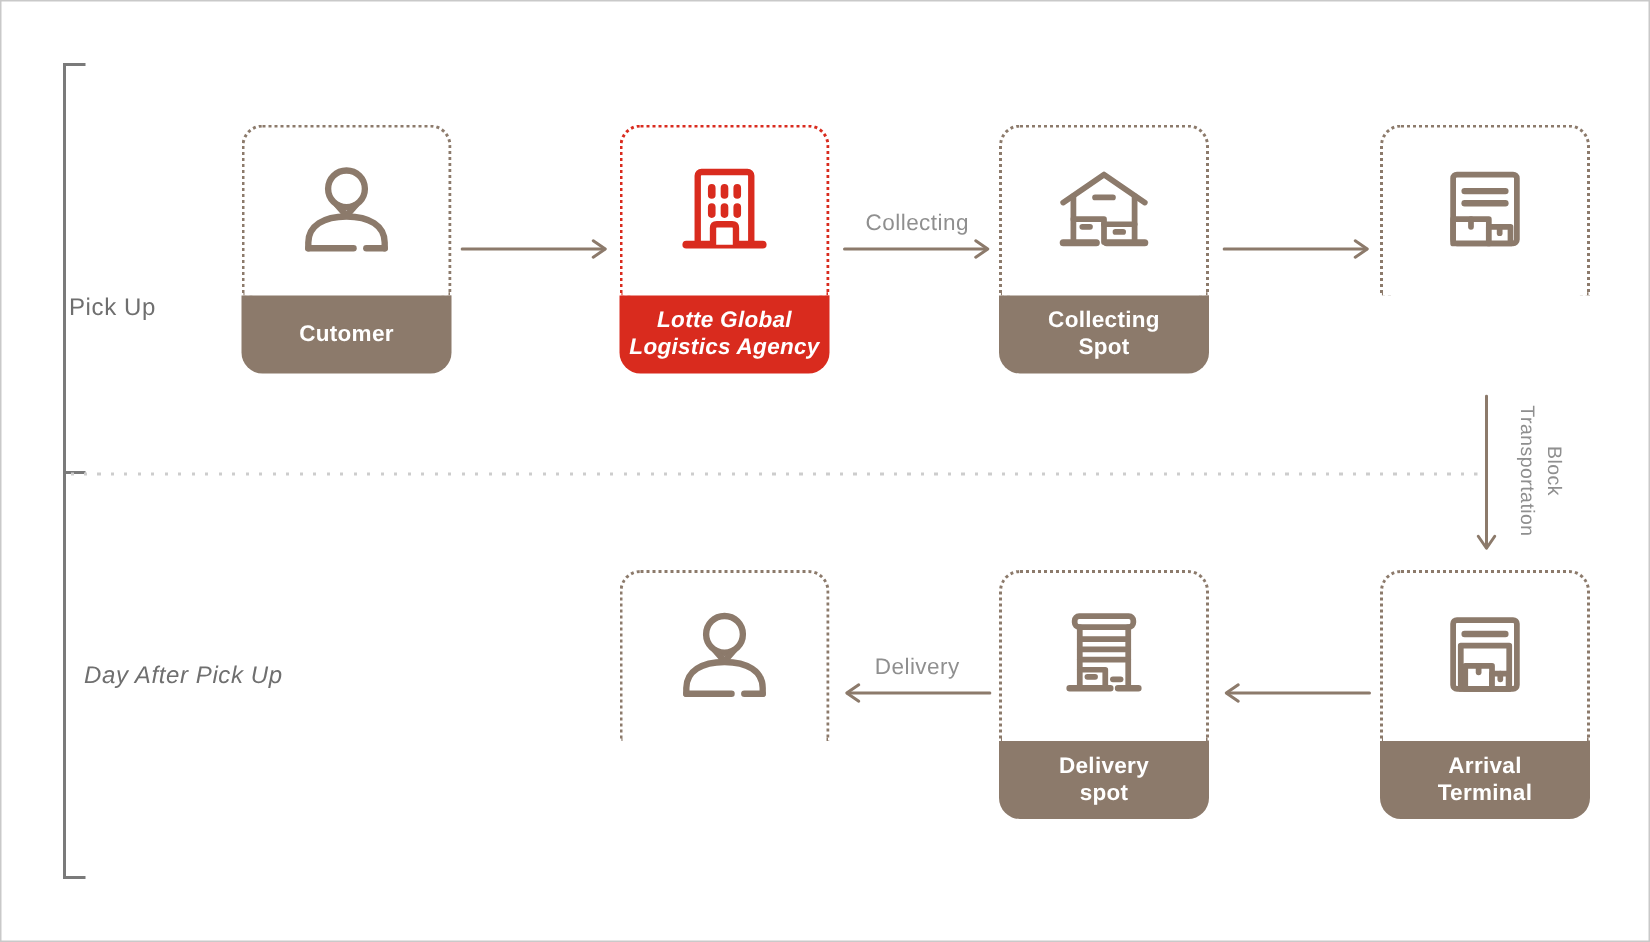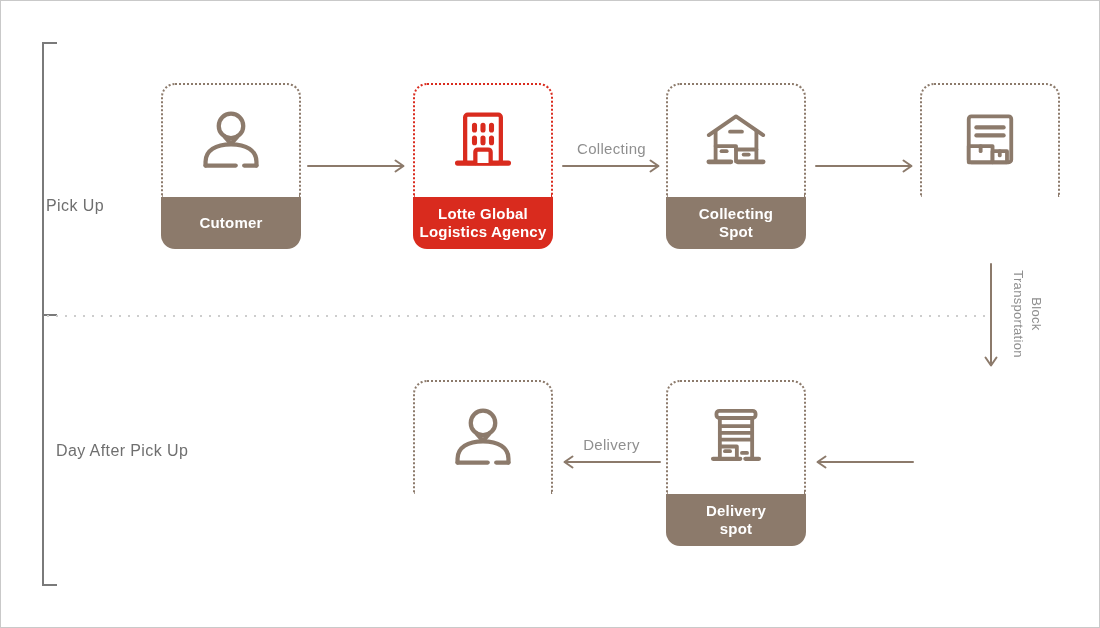--- a/index.html
+++ b/index.html
@@ -57,39 +57,39 @@
 <div class="page">
 
   <div class="bracket-line"></div>
   <div class="bracket-tick tick-top"></div>
   <div class="bracket-tick tick-mid"></div>
   <div class="bracket-tick tick-bottom"></div>
 
   <div class="divider"></div>
 
   <div class="side-label" style="left:45px; top:168px;margin-top:28px;">Pick Up</div>
-  <div class="side-label" style="left:55px; top:441px;">Day After Pick Up</div>
+  <div class="side-label" style="left:55px; top:441px;font-style:italic;">Day After Pick Up</div>
 
   <div class="card v-taupe" style="left:160px; top:82px;">
     <div class="card-top">
       <svg class="icon-taupe" width="76" height="66" viewBox="0 0 80 70" fill="none" stroke="currentColor" stroke-width="4.5" stroke-linecap="round" stroke-linejoin="round">
         <circle cx="40" cy="19" r="13"></circle>
         <path d="M33.5 30.5 L40 38 L46.5 30.5"></path>
         <path d="M13 61 L13 57 C13 45 24 38.5 40 38.5 C56 38.5 67 45 67 57 L67 61"></path>
         <path d="M13 61 H45"></path>
           <path d="M54 61 H67"></path>
       </svg>
     </div>
     <div class="card-band">
       <span>Cutomer</span>
       <span></span>
     </div>
   </div>
 
-  <div class="card v-red" style="left:412px; top:82px;">
+  <div class="card v-red" style="left:412px; top:82px;font-style:italic;">
     <div class="card-top">
       <svg class="icon-red" width="68" height="68" viewBox="0 0 80 80" fill="none" stroke="currentColor" stroke-width="5" stroke-linecap="round" stroke-linejoin="round">
         <rect x="19" y="9" width="42" height="57" rx="3"></rect>
         <path d="M10 66 H70" stroke-width="6"></path>
         <path d="M30 21.5 V27 M40 21.5 V27 M50 21.5 V27 M30 36.5 V42 M40 36.5 V42 M50 36.5 V42" stroke-width="6"></path>
         <path d="M31 66 V53 Q31 50 34 50 H46 Q49 50 49 53 V66" fill="#ffffff"></path>
       </svg>
     </div>
     <div class="card-band">
       <span>Lotte Global</span>
@@ -155,20 +155,37 @@
         <path d="M47 57.5 H53"></path>
         <path d="M13 64.5 H45 M51 64.5 H67" stroke-width="5"></path>
       </svg>
     </div>
     <div class="card-band">
       <span>Delivery</span>
       <span>spot</span>
     </div>
   </div>
 
+  <div class="card v-taupe" style="left:919px; top:379px;">
+    <div class="card-top">
+      <svg class="icon-taupe" width="68" height="68" viewBox="0 0 80 80" fill="none" stroke="currentColor" stroke-width="4.5" stroke-linecap="round" stroke-linejoin="round">
+        <rect x="15" y="11" width="50" height="54" rx="3"></rect>
+        <path d="M24 22 H56" stroke-width="5"></path>
+        <rect x="21" y="31" width="38" height="34"></rect>
+        <rect x="24.5" y="47" width="21" height="18" fill="#ffffff"></rect>
+        <path d="M35 47 V52"></path>
+        <rect x="45.5" y="53" width="13" height="12" fill="#ffffff"></rect>
+        <path d="M52 53 V57.5"></path>
+      </svg>
+    </div>
+    <div class="card-band">
+      <span>Arrival</span>
+      <span>Terminal</span>
+    </div>
+  </div>
 
   <svg class="arrow" style="left:306px; top:158px;" width="99" height="14" viewBox="0 0 99 14" fill="none" stroke="currentColor" stroke-width="2" stroke-linecap="round" stroke-linejoin="round">
     <path d="M1 7 H96"></path>
       <path d="M88.5 1.5 L96.5 7 L88.5 12.5"></path>
   </svg>
 
   <div class="conn-label" style="left:561px; top:139px; width:99px;">Collecting</div>
   <svg class="arrow" style="left:561px; top:158px;" width="99" height="14" viewBox="0 0 99 14" fill="none" stroke="currentColor" stroke-width="2" stroke-linecap="round" stroke-linejoin="round">
     <path d="M1 7 H96"></path>
       <path d="M88.5 1.5 L96.5 7 L88.5 12.5"></path>

